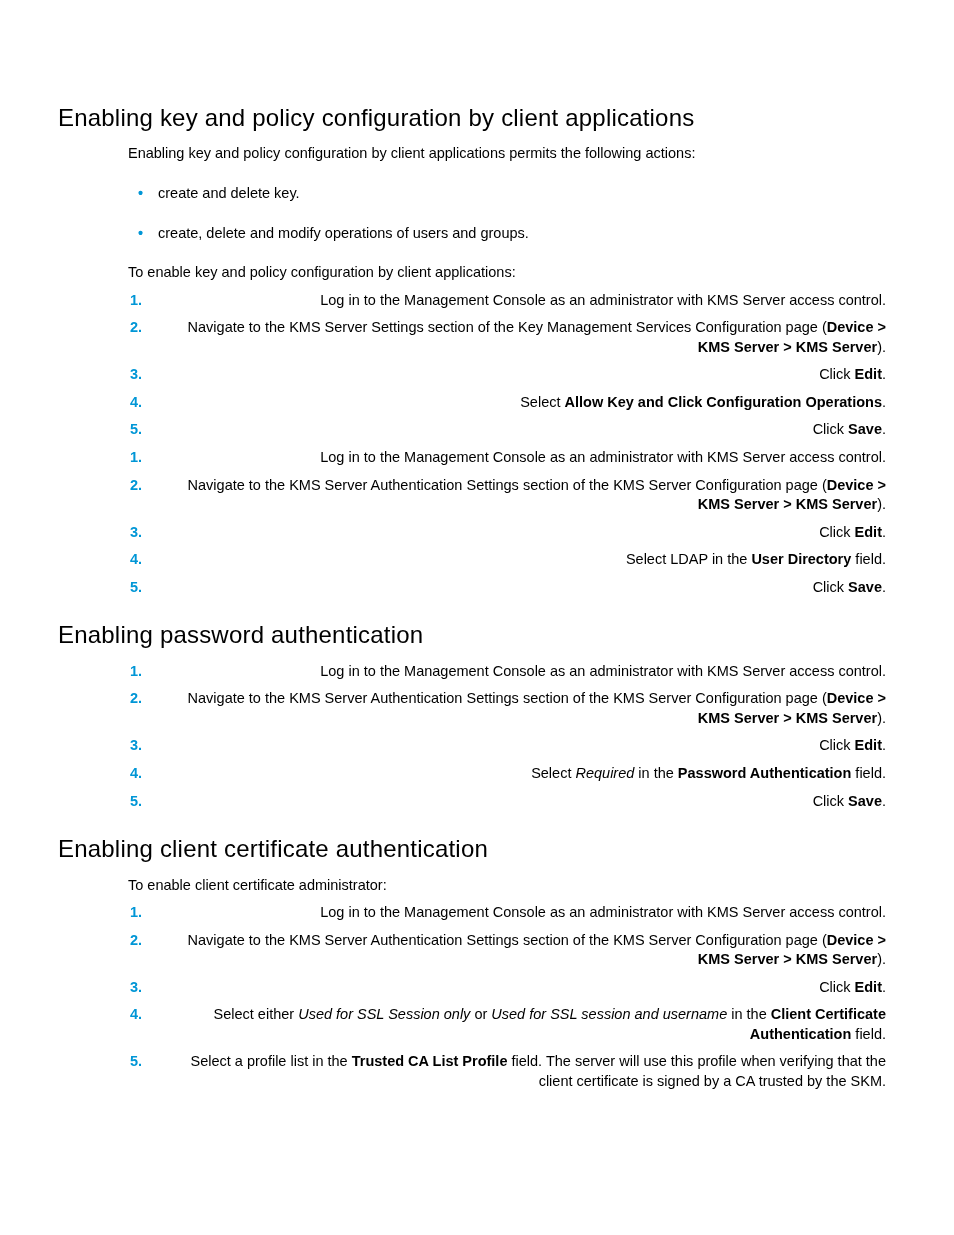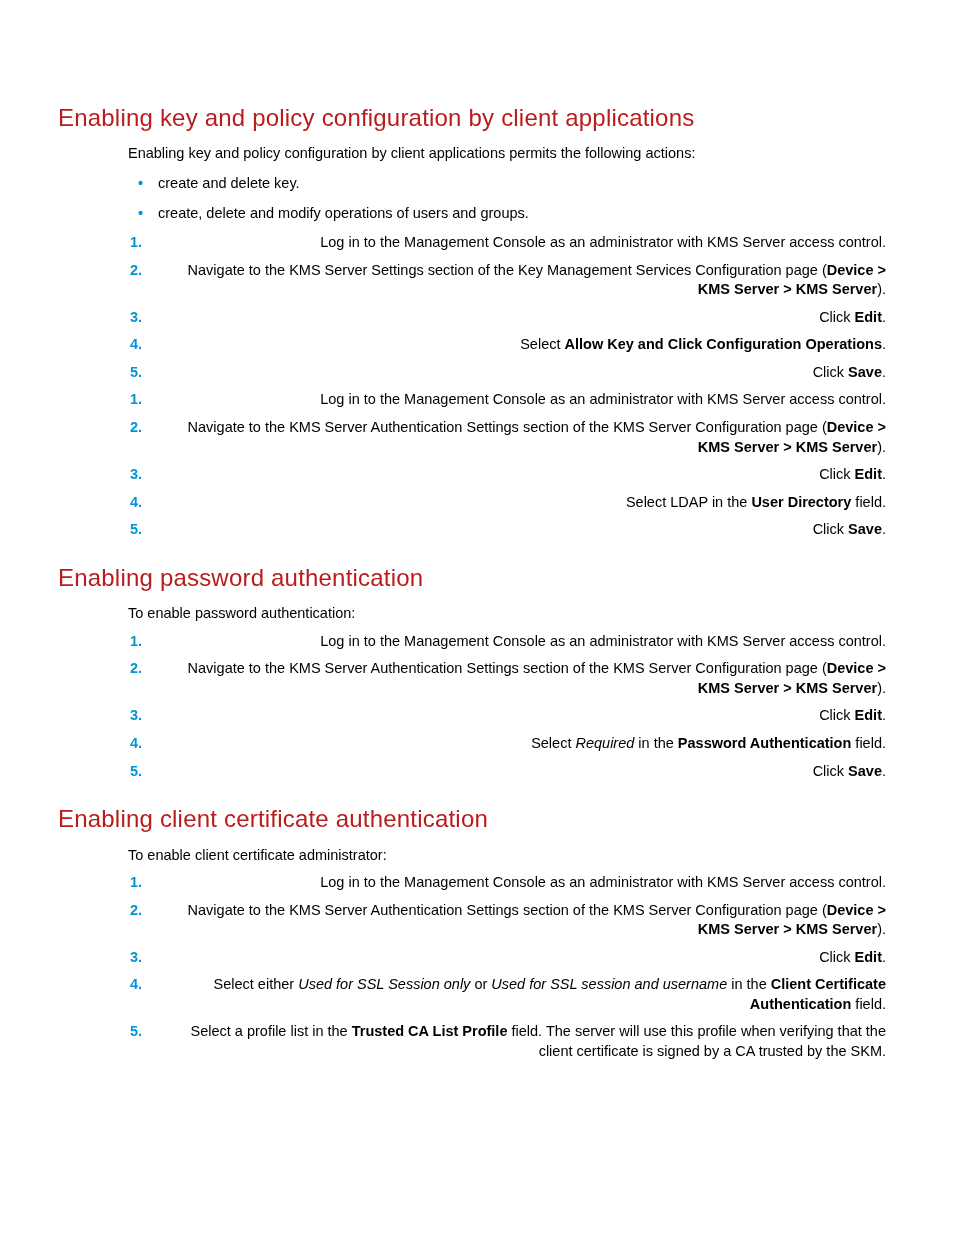--- a/index.html
+++ b/index.html
@@ -9,41 +9,41 @@
     color: #000;
     margin: 0;
     padding: 80px 58px 50px 58px;
     width: 954px;
     box-sizing: border-box;
     line-height: 1.35;
   }
   h2.section-heading {
     font-family: Arial, Helvetica, sans-serif;
     font-weight: 400;
-    color: #b91c1c;
+    color: #000000;
     font-size: 24px;
     margin: 22px 0 10px 0;
     letter-spacing: 0.2px;
   }
   .body-indent {
     margin-left: 70px;
     margin-right: 10px;
   }
   p {
     margin: 6px 0 8px 0;
   }
   ul.bullets {
     list-style: none;
     padding: 0;
     margin: 4px 0 8px 0;
   }
   ul.bullets li {
     position: relative;
     padding-left: 30px;
-    margin: 10px 0;
+    margin: 20px 0;
   }
   ul.bullets li::before {
     content: "•";
     position: absolute;
     left: 10px;
     color: #0096d6;
     font-weight: bold;
   }
   ol.steps {
     list-style: none;
@@ -77,40 +77,40 @@
 <body>
 
 <div class="page" id="page">
     <h2 class="section-heading">Enabling key and policy configuration by client applications</h2>
     <div class="body-indent">
       <p>Enabling key and policy configuration by client applications permits the following actions:</p>
       <ul class="bullets">
         <li>create and delete key.</li>
         <li>create, delete and modify operations of users and groups.</li>
       </ul>
+      <p>To enable key and policy configuration by client applications:</p>
       <ol class="steps">
         <li><span><span>Log in to the Management Console as an administrator with KMS Server access control.</span></span></li>
         <li><span><span>Navigate to the KMS Server Settings section of the Key Management Services Configuration page (</span><span class="b">Device &gt; KMS Server &gt; KMS Server</span><span>).</span></span></li>
         <li><span><span>Click </span><span class="b">Edit</span><span>.</span></span></li>
         <li><span><span>Select </span><span class="b">Allow Key and Click Configuration Operations</span><span>.</span></span></li>
         <li><span><span>Click </span><span class="b">Save</span><span>.</span></span></li>
       </ol>
     </div>
     <div class="body-indent">
       <ol class="steps">
         <li><span><span>Log in to the Management Console as an administrator with KMS Server access control.</span></span></li>
         <li><span><span>Navigate to the KMS Server Authentication Settings section of the KMS Server Configuration page (</span><span class="b">Device &gt; KMS Server &gt; KMS Server</span><span>).</span></span></li>
         <li><span><span>Click </span><span class="b">Edit</span><span>.</span></span></li>
         <li><span><span>Select LDAP in the </span><span class="b">User Directory</span><span> field.</span></span></li>
         <li><span><span>Click </span><span class="b">Save</span><span>.</span></span></li>
       </ol>
     </div>
     <h2 class="section-heading">Enabling password authentication</h2>
     <div class="body-indent">
-      <p>To enable password authentication:</p>
       <ol class="steps">
         <li><span><span>Log in to the Management Console as an administrator with KMS Server access control.</span></span></li>
         <li><span><span>Navigate to the KMS Server Authentication Settings section of the KMS Server Configuration page (</span><span class="b">Device &gt; KMS Server &gt; KMS Server</span><span>).</span></span></li>
         <li><span><span>Click </span><span class="b">Edit</span><span>.</span></span></li>
         <li><span><span>Select </span><span class="i">Required</span><span> in the </span><span class="b">Password Authentication</span><span> field.</span></span></li>
         <li><span><span>Click </span><span class="b">Save</span><span>.</span></span></li>
       </ol>
     </div>
     <h2 class="section-heading">Enabling client certificate authentication</h2>
     <div class="body-indent">

